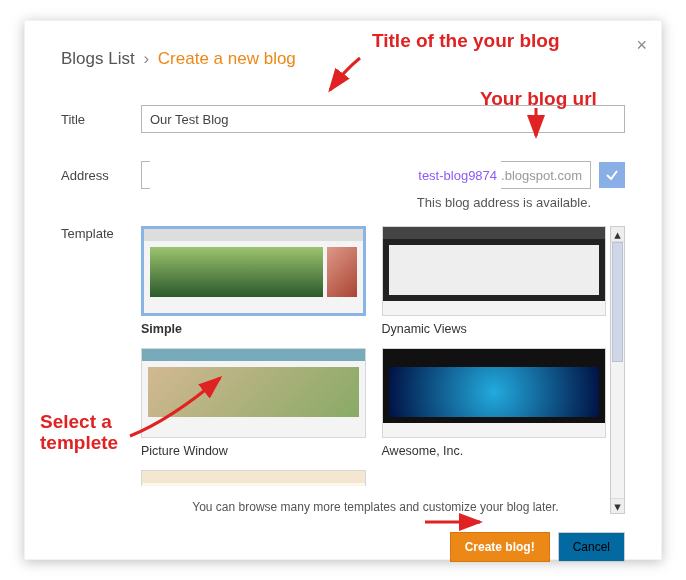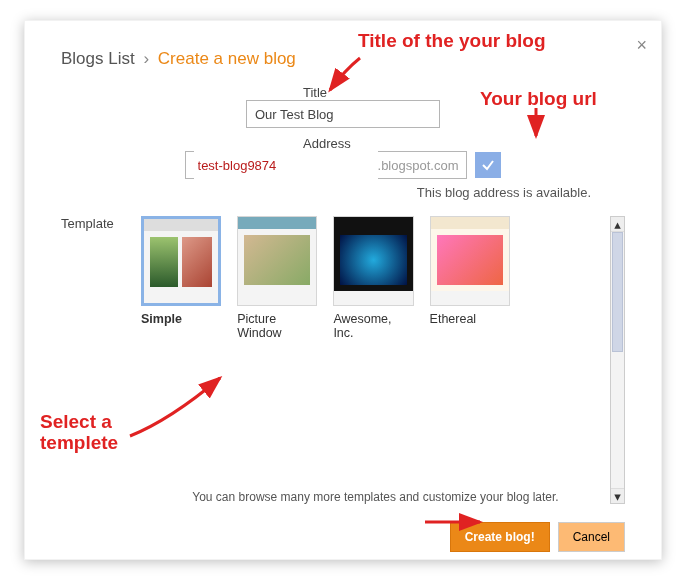--- a/index.html
+++ b/index.html
@@ -31,37 +31,37 @@
   }
   .breadcrumb {
     font-size: 17px;
     padding-top: 4px;
     padding-bottom: 8px;
     color: #555;
   }
   .breadcrumb .link { color: #555; }
   .breadcrumb .sep { color: #888; margin: 0 4px; }
   .breadcrumb .current { color: #eb8817; }
-  .row { display: flex; align-items: center; margin-top: 8px; flex-direction: column; }
+  .row { display: flex; align-items: center; margin-top: 28px; }
   .row .label { width: 80px; color: #444; font-size: 13px; }
   .row .field { flex: 1; display:flex; align-items:center; gap:8px; }
   input[type=text] {
     width: 100%;
     border: 1px solid #b5b5b5;
     height: 28px;
     padding: 3px 8px;
     font-size: 13px;
     color: #444;
   }
   .addr-input {
     display:flex; align-items:center;
     border:1px solid #b5b5b5; height:28px;
     flex:1; padding:0 8px;
   }
-  .addr-input input { border:none; flex:1; padding:0 4px; outline:none; font-size:13px; color:#b91c1c;}
+  .addr-input input { border:none; flex:1; text-align:right; padding:0 4px; outline:none; font-size:13px; color:#8b5cf6;}
   .addr-suffix { color:#999; font-size:13px; }
   .check-badge {
     width:26px; height:26px; background:#8aaee6;
     display:flex; align-items:center; justify-content:center;
   }
   .addr-status { text-align:right; color:#555; font-size:13px; margin-top:6px; padding-right:34px; }
   .templates-row { display:flex; margin-top:16px; }
   .templates-row .label { width:80px; color:#444; }
   .template-area {
     flex:1;
@@ -69,21 +69,21 @@
     position: relative;
   }
   .scroll-box {
     height: 260px;
     overflow: hidden;
     position: relative;
     padding-right: 4px;
   }
   .grid {
     display:grid;
-    grid-template-columns: repeat(5, 1fr);
+    grid-template-columns: repeat(2, 1fr);
     gap: 12px 16px;
   }
   .tpl { cursor:pointer; }
   .thumb {
     width: 100%; height: 90px;
     border: 1px solid #d6d6d6;
     background: #f4f4f4;
     position: relative;
     overflow:hidden;
   }
@@ -94,21 +94,21 @@
     position:absolute; right:-15px; top:0; width:15px; height:100%;
     border:1px solid #ccc; background:#f3f3f3;
     display:flex; flex-direction:column;
   }
   .sb-btn { height:15px; display:flex; align-items:center; justify-content:center; background:#eee; border-bottom:1px solid #ddd;}
   .sb-btn:last-child{border-top:1px solid #ddd;border-bottom:none;}
   .sb-track{flex:1;position:relative;}
   .sb-thumb{position:absolute;left:1px;right:1px;top:0;height:120px;background:#cfd6e6;border:1px solid #b9c2d6;}
   .browse-note { text-align:center; color:#555; font-size:12px; margin-top:14px; }
   .buttons { display:flex; justify-content:flex-end; gap:8px; margin-top:18px; }
-  .btn { height:30px; padding:0 14px; font-size:12px; border:1px solid #ccc; background:#fdba74; cursor:pointer; }
+  .btn { height:30px; padding:0 14px; font-size:12px; border:1px solid #ccc; background:#0369a1; cursor:pointer; }
   .btn.primary { background:#eb8817; border-color:#d8760b; color:#fff; font-weight:bold; }
 
   
   .th-bar{height:12px;background:#444;}
   .th-bar.light{background:#ddd;}
   .th-body{padding:6px;display:flex;gap:4px;}
   .th-img{flex:1;height:50px;background:linear-gradient(135deg,#5a8,#346);}
   .th-side{width:30px;height:50px;background:#555;}
 
   
@@ -160,20 +160,29 @@
                 <div class="th-bar light"></div>
                 <div class="th-body">
                   <div class="th-img" style="background:linear-gradient(180deg,#9cc36f,#2b5a2b)"></div>
                   <div class="th-side" style="background:linear-gradient(135deg,#d98,#a43)"></div>
                 </div>
               </div>
               <div class="caption">Simple</div>
             </div>
             <div class="tpl">
               <div class="thumb">
+                <div class="th-bar"></div>
+                <div class="th-body" style="background:#222">
+                  <div class="th-img" style="background:#eee"></div>
+                </div>
+              </div>
+              <div class="caption">Dynamic Views</div>
+            </div>
+            <div class="tpl">
+              <div class="thumb">
                 <div class="th-bar" style="background:#7ab"></div>
                 <div class="th-body">
                   <div class="th-img" style="background:linear-gradient(135deg,#d3b892,#8a6)"></div>
                 </div>
               </div>
               <div class="caption">Picture Window</div>
             </div>
             <div class="tpl">
               <div class="thumb">
                 <div class="th-bar" style="background:#111"></div>
@@ -204,21 +213,21 @@
       <div class="browse-note">You can browse many more templates and customize your blog later.</div>
     </div>
   </div>
 
   <div class="buttons">
     <button class="btn primary">Create blog!</button>
     <button class="btn">Cancel</button>
   </div>
 </div>
 
-<div class="anno" style="left:358px;top:30px;">Title of the your blog</div>
+<div class="anno" style="left:372px;top:30px;">Title of the your blog</div>
 <div class="anno" style="left:480px;top:88px;">Your blog url</div>
 <div class="anno" style="left:40px;top:412px;width:110px;line-height:1.1;">Select a templete</div>
 
 <svg class="arrows" width="686" height="580">
   <defs>
     <marker id="ah" markerWidth="10" markerHeight="10" refX="7" refY="3" orient="auto">
       <path d="M0,0 L8,3 L0,6 Z" fill="#e02222"></path>
     </marker>
   </defs>
 

